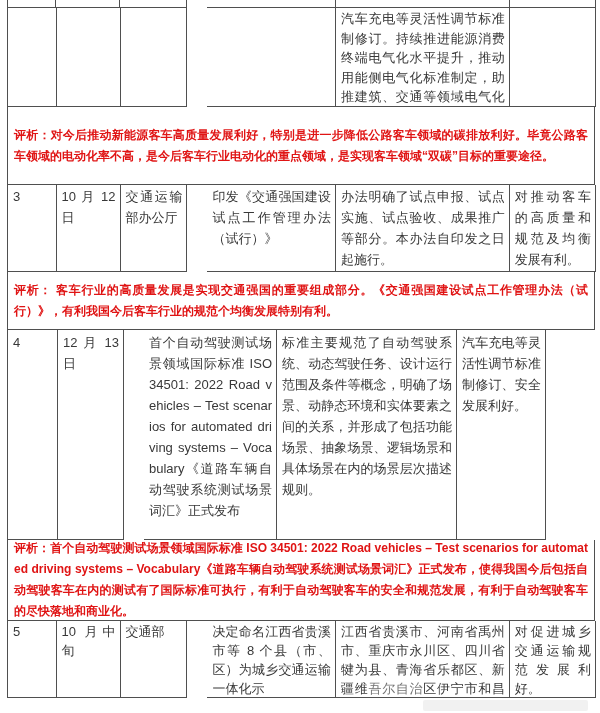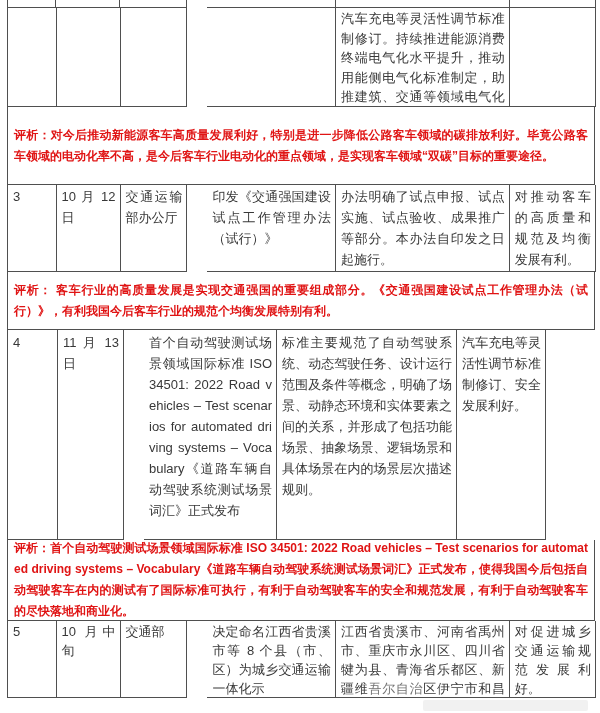--- a/index.html
+++ b/index.html
@@ -135,21 +135,21 @@
     </div>
 
     <div class="tr h-c2">
       <div class="comm">
         <div class="comm-text">评析： 客车行业的高质量发展是实现交通强国的重要组成部分。《交通强国建设试点工作管理办法（试行）》，有利我国今后客车行业的规范个均衡发展特别有利。</div>
       </div>
     </div>
 
     <div class="tr h-r4">
       <div class="td c1 num-cell">4</div>
-      <div class="td c2">11 月 13 日</div>
+      <div class="td c2">12 月 13 日</div>
       <div class="td c4">首个自动驾驶测试场景领域国际标准 ISO 34501: 2022 Road vehicles – Test scenarios for automated driving systems – Vocabulary《道路车辆自动驾驶系统测试场景词汇》正式发布</div>
       <div class="td c5">标准主要规范了自动驾驶系统、动态驾驶任务、设计运行范围及条件等概念，明确了场景、动静态环境和实体要素之间的关系，并形成了包括功能场景、抽象场景、逻辑场景和具体场景在内的场景层次描述规则。</div>
       <div class="td c6">汽车充电等灵活性调节标准制修订、安全发展利好。</div>
     </div>
 
     <div class="tr h-c3">
       <div class="comm">
         <div class="comm-text">评析：首个自动驾驶测试场景领域国际标准 ISO 34501: 2022 Road vehicles – Test scenarios for automated driving systems – Vocabulary《道路车辆自动驾驶系统测试场景词汇》正式发布，使得我国今后包括自动驾驶客车在内的测试有了国际标准可执行，有利于自动驾驶客车的安全和规范发展，有利于自动驾驶客车的尽快落地和商业化。</div>
       </div>
     </div>

